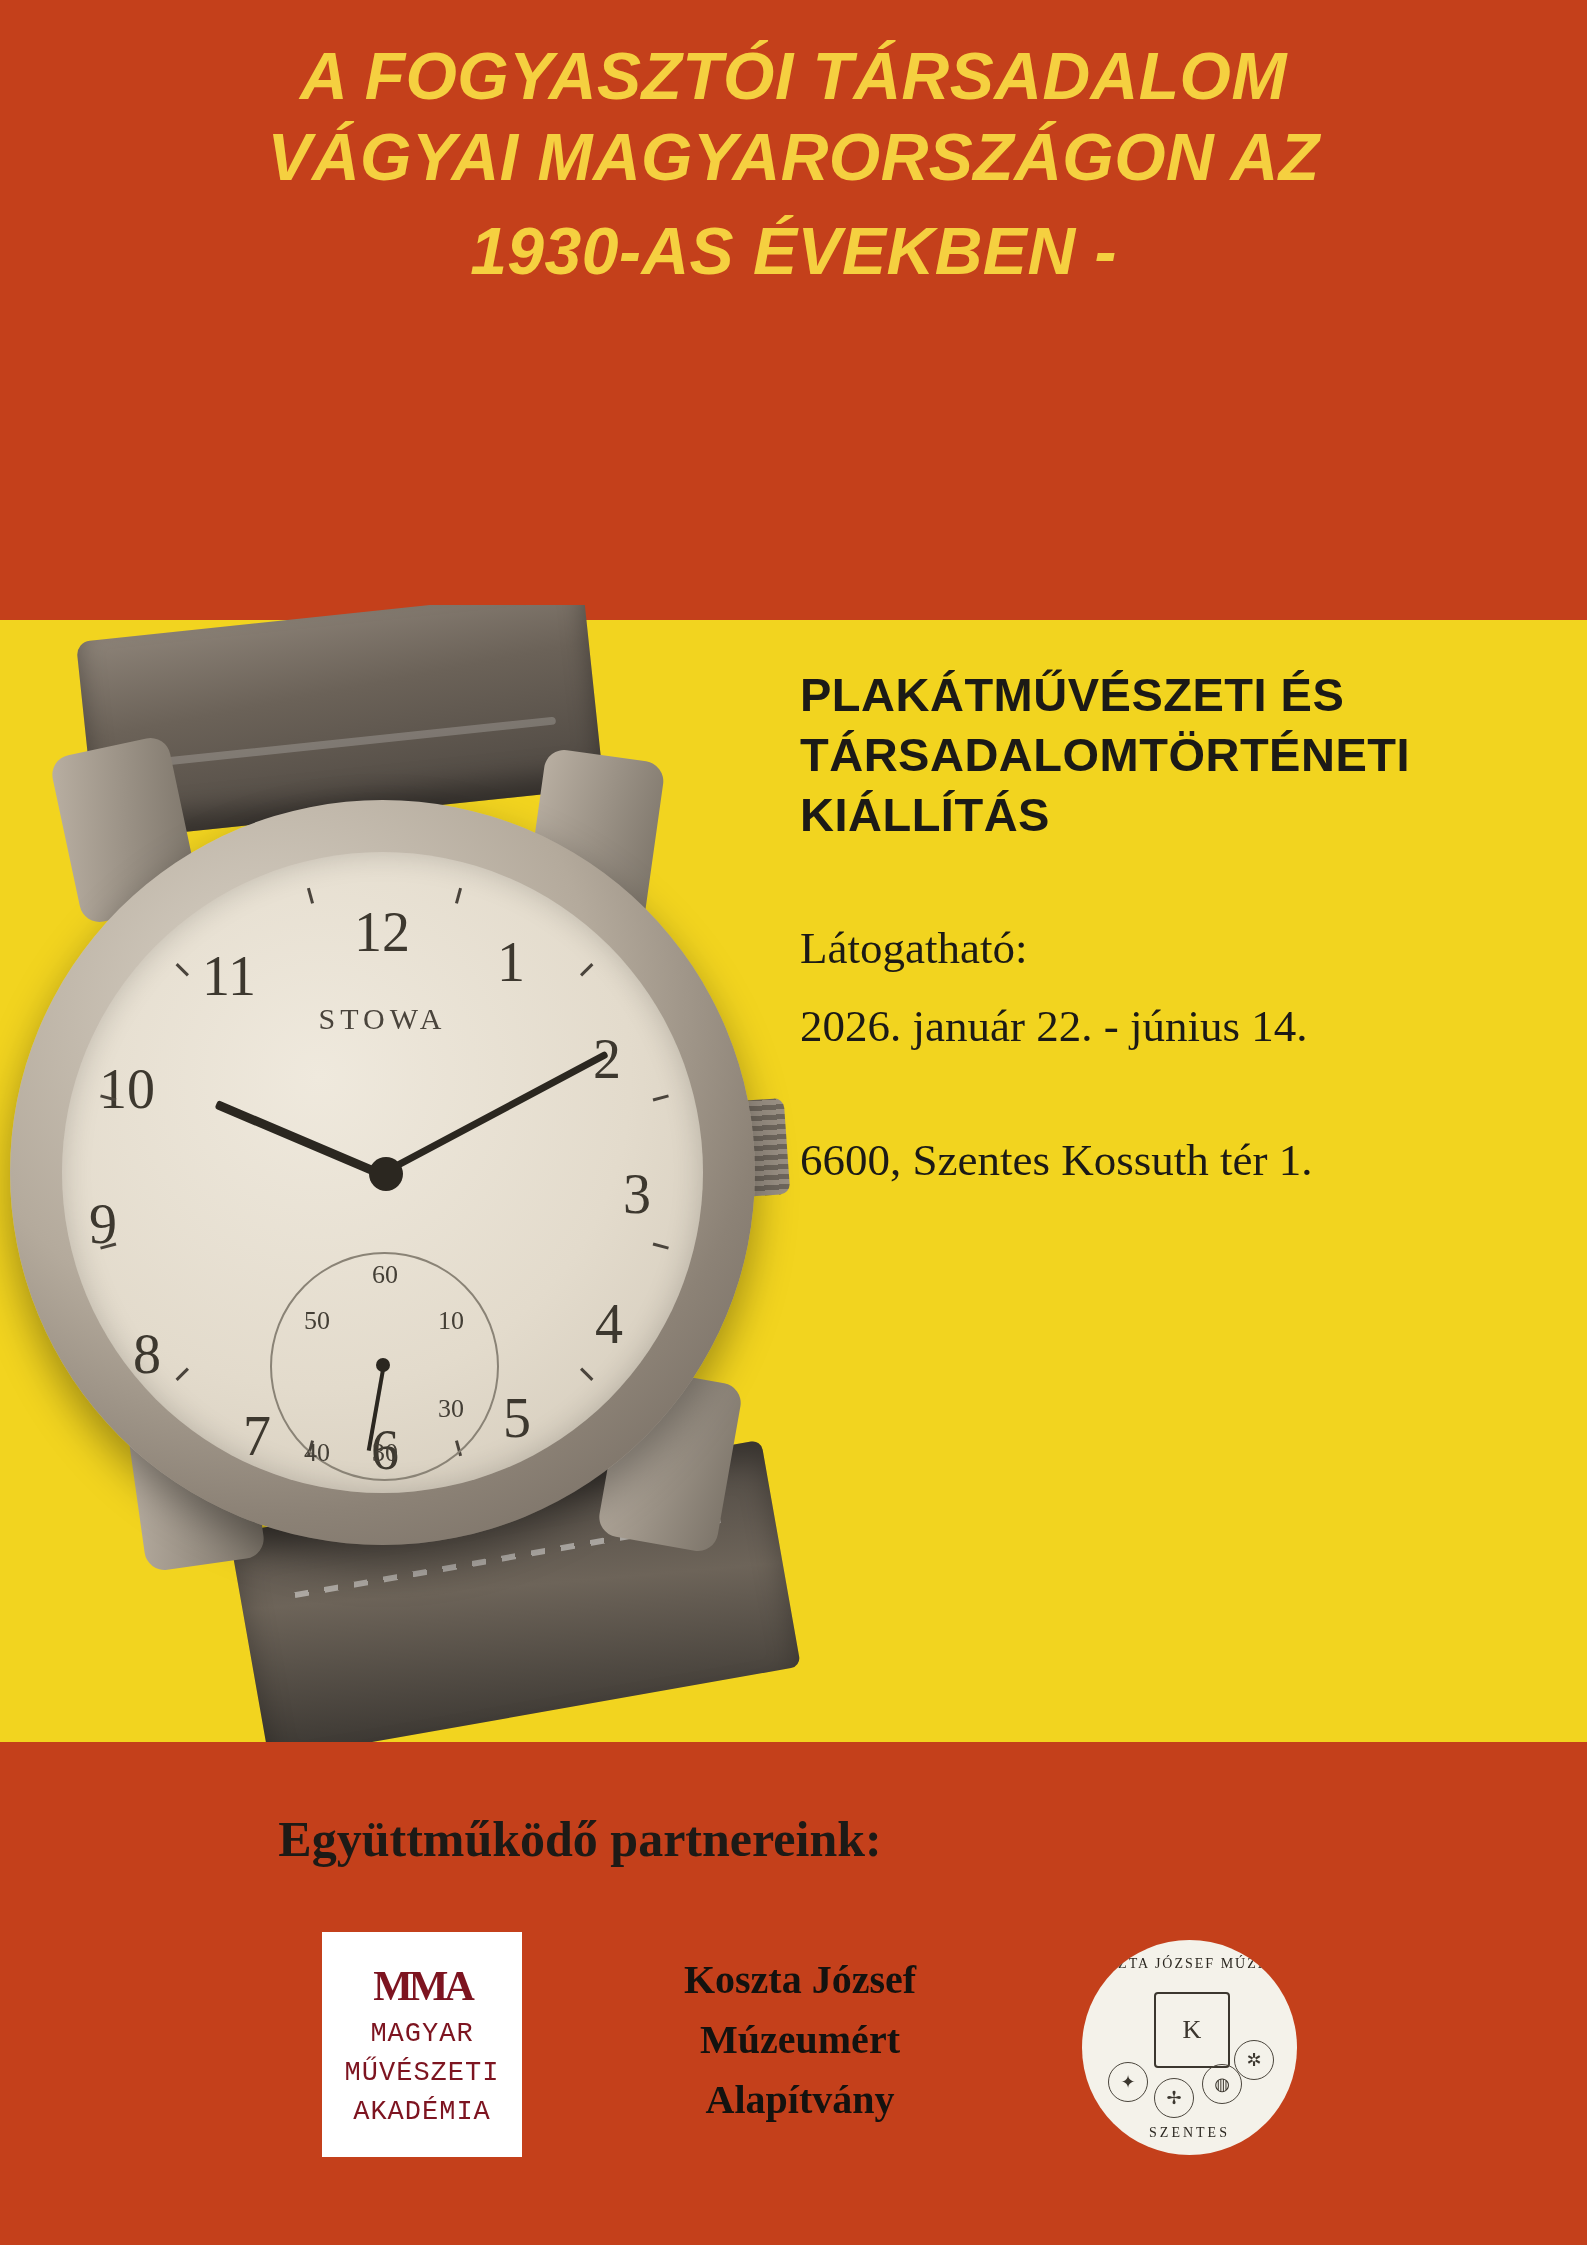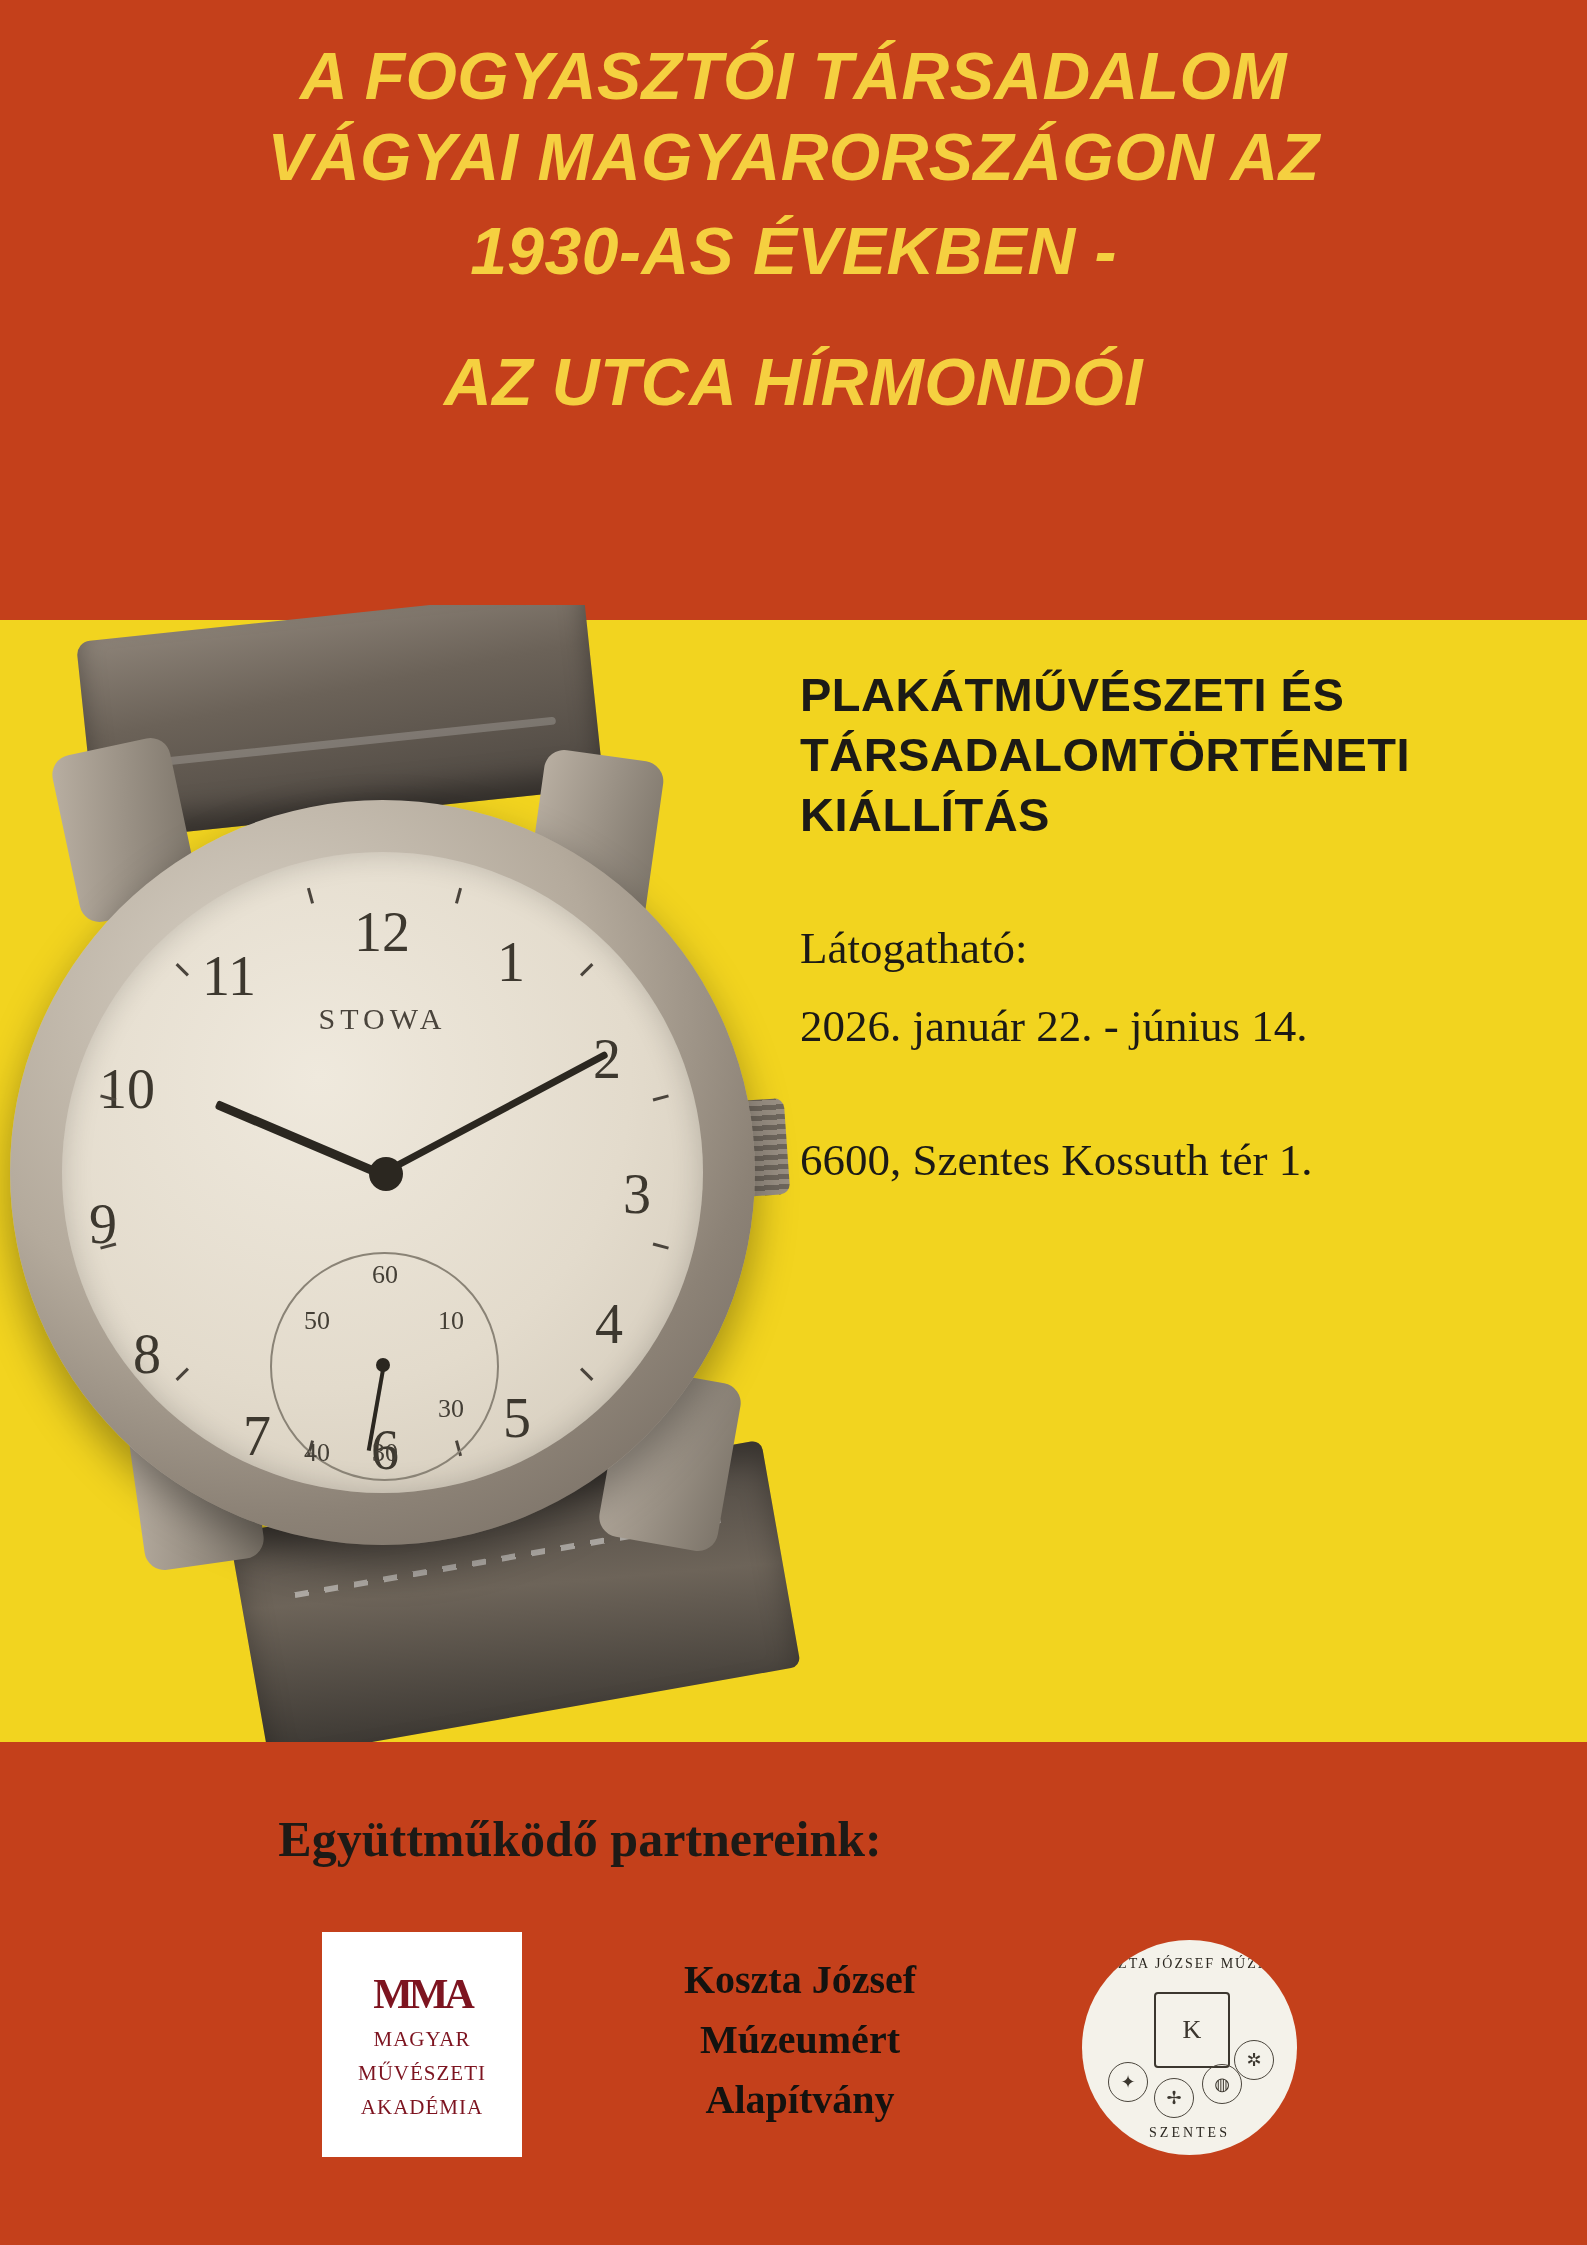--- a/index.html
+++ b/index.html
@@ -290,22 +290,22 @@
     gap: 9px;
   }
   .mma-mark {
     font-family: "Liberation Serif", serif;
     font-size: 42px;
     color: #7d1420;
     letter-spacing: -4px;
     font-weight: bold;
   }
   .mma-line {
-    font-family: Liberation Serif, serif;
-    font-size: 21px;
+    font-family: Liberation Mono, monospace;
+    font-size: 27px;
     color: #7d1420;
     letter-spacing: 1px;
   }
   .foundation {
     position: absolute;
     left: 610px; top: 18px;
     width: 380px;
     text-align: center;
     font-family: "Liberation Serif", serif;
     font-weight: bold;
@@ -358,21 +358,20 @@
 </head>
 <body>
 
 <div class="poster">
 
   <div class="header">
     <div class="title-block">
       <span class="title-line l1">A FOGYASZTÓI TÁRSADALOM</span>
       <span class="title-line l2">VÁGYAI MAGYARORSZÁGON AZ</span>
       <span class="title-line l3">1930-AS ÉVEKBEN -</span>
-      <span class="title-line l4">AZ UTCA HÍRMONDÓI</span>
     </div>
   </div>
 
   <div class="body-yellow"></div>
 
   <div class="watch-wrap">
     <div class="strap-top"></div>
     <div class="strap-bottom"></div>
     <div class="lug tl"></div>
     <div class="lug tr"></div>

